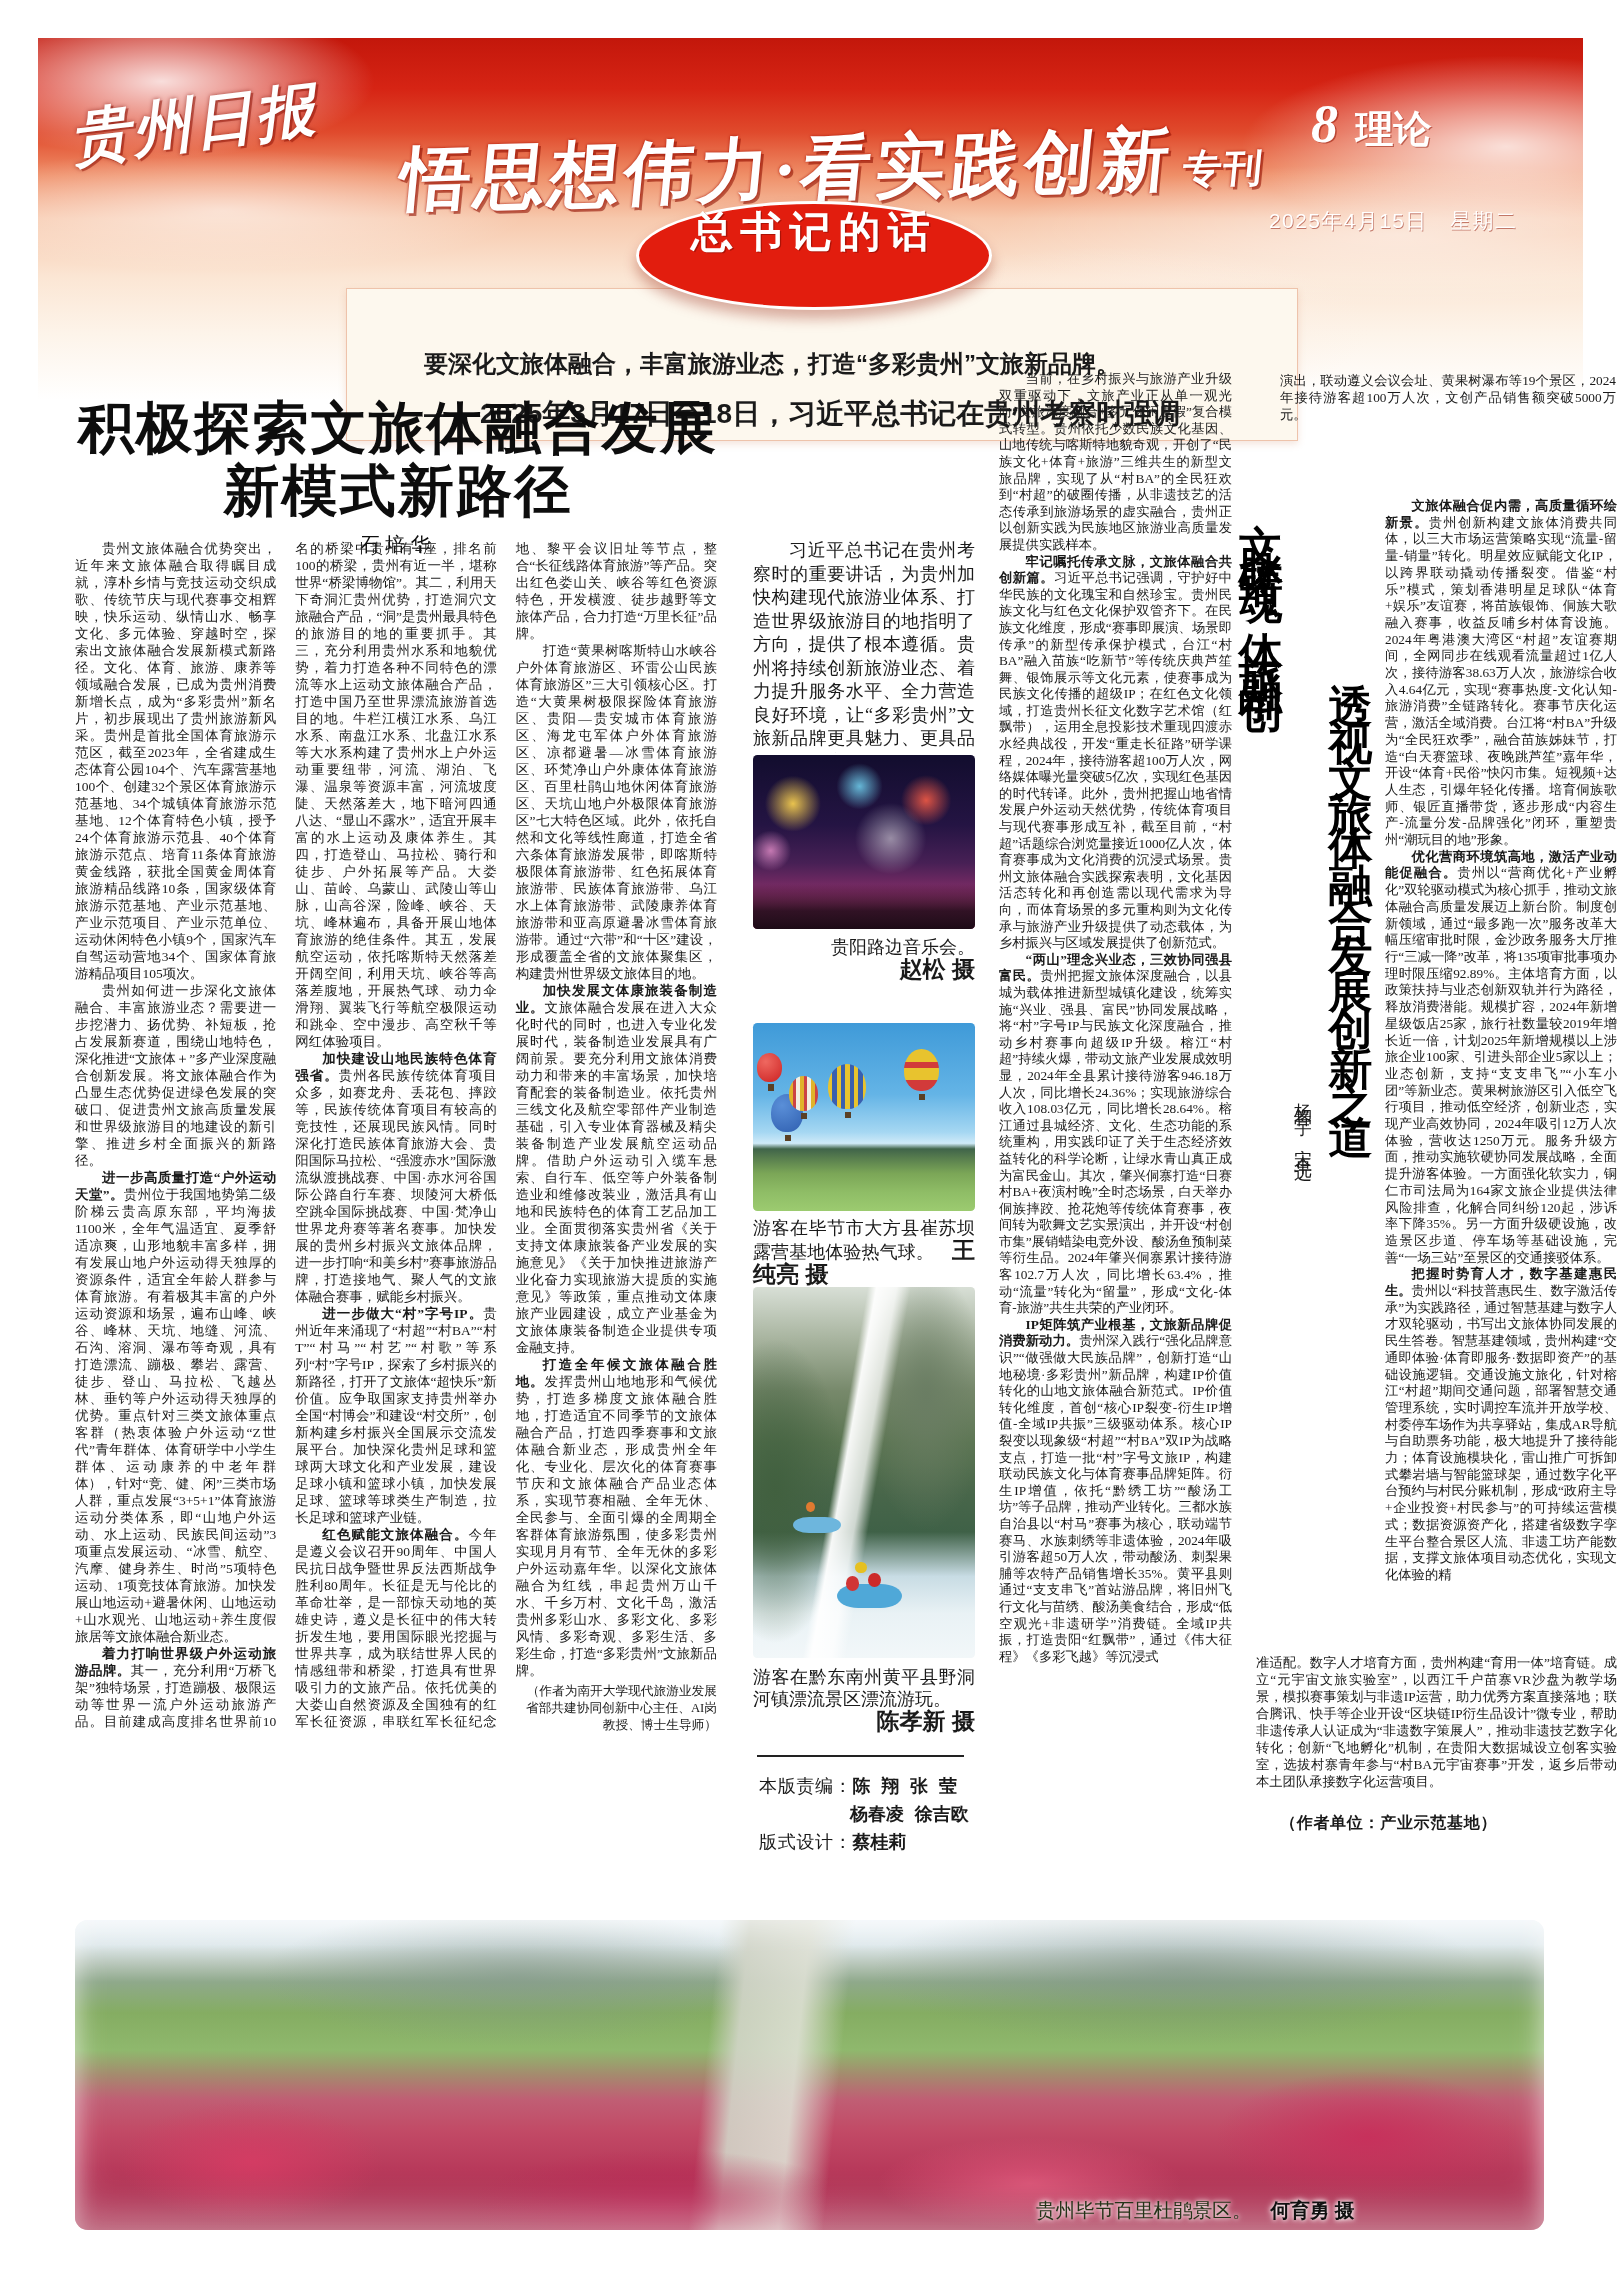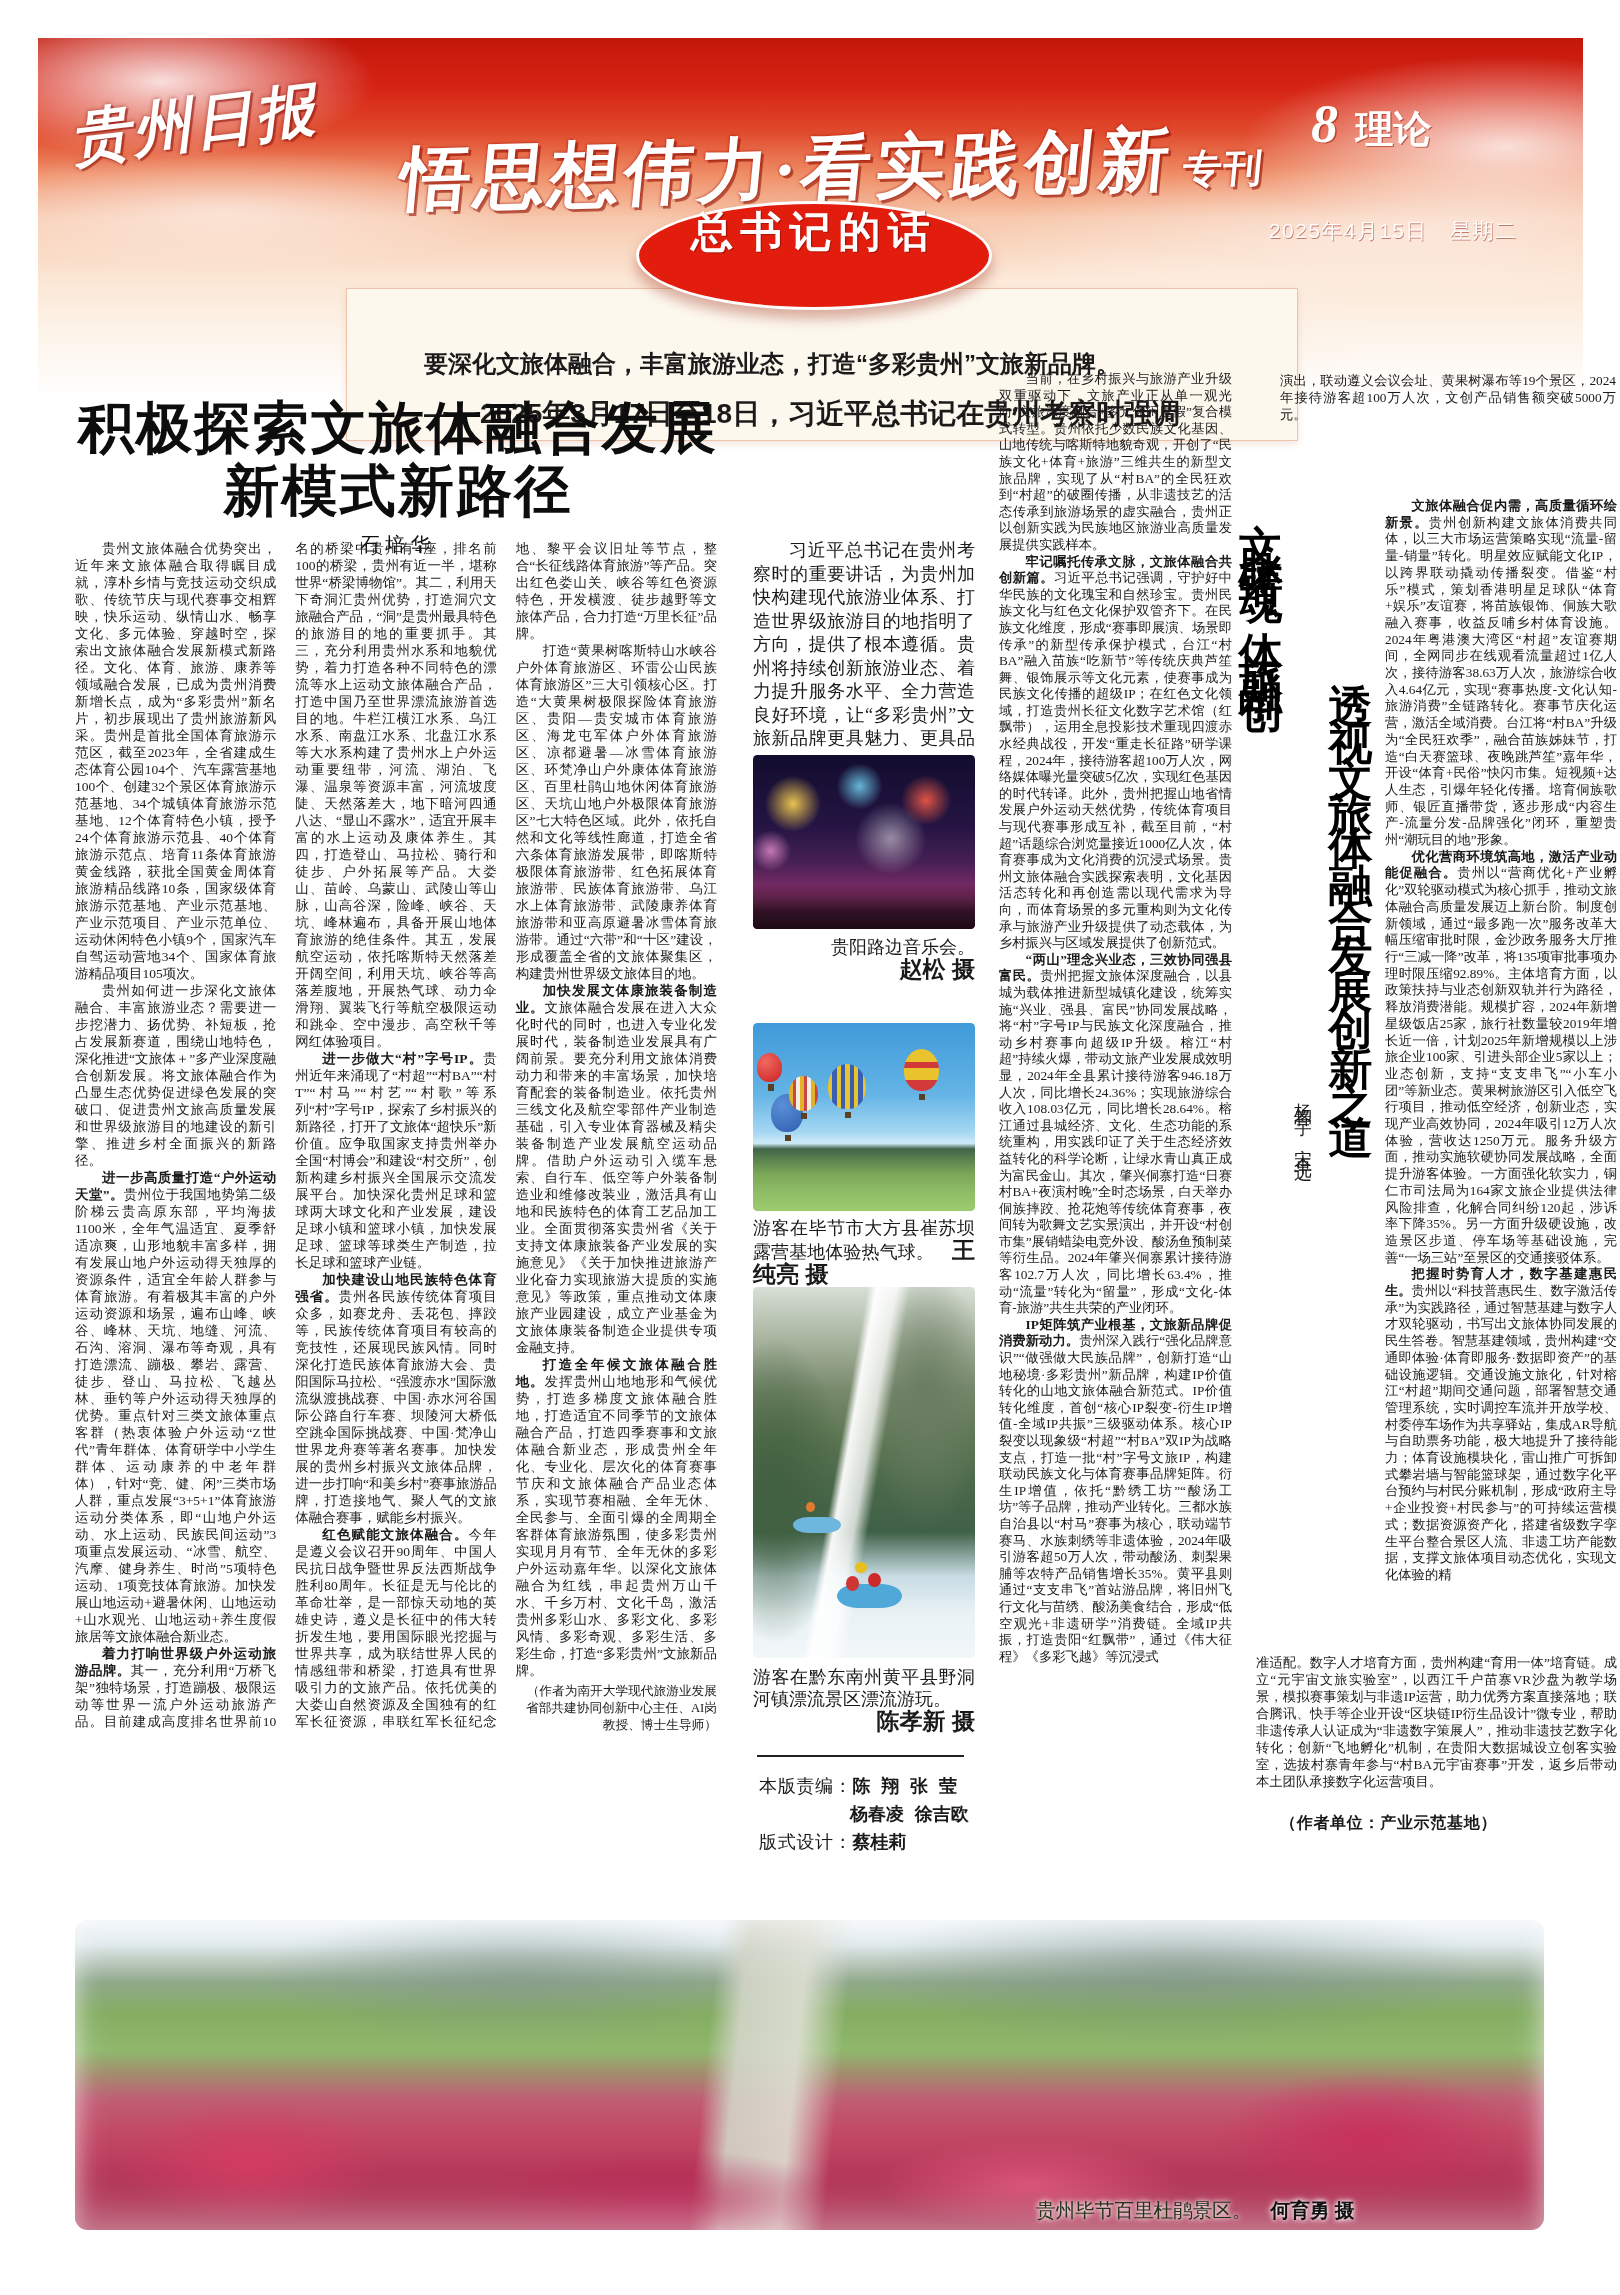--- a/index.html
+++ b/index.html
@@ -22,21 +22,21 @@
        color:#fff;transform:rotate(-7deg);letter-spacing:2.9px;
        text-shadow:0 0 4.3px rgba(120,10,0,.6),2.2px 2.2px 0 rgba(150,20,5,.5);}
   .masthead-banner{position:absolute;left:402px;top:122px;white-space:nowrap;color:#fff;
        font-weight:bold;transform:skewX(-7deg) rotate(-1.5deg);
        text-shadow:0 0 2.9px #a81000,2.9px 2.9px 0 rgba(140,15,0,.55);}
   .masthead-banner .big{font-size:70px;letter-spacing:4.3px;}
   .masthead-banner .small{font-size:39px;margin-left:10px;letter-spacing:1.4px;}
   .page-info{position:absolute;left:1311px;top:93px;color:#fff;white-space:nowrap;}
   .page-info .num{font-size:54px;font-style:italic;font-weight:bold;text-shadow:1.4px 1.4px 0 rgba(140,15,0,.5);}
   .page-info .sec{font-size:38px;font-weight:bold;margin-left:14.5px;text-shadow:1.4px 1.4px 0 rgba(140,15,0,.5);}
-  .date-line{position:absolute;left:1269px;top:217px;font-size:21px;color:#fff;letter-spacing:1.4px;
+  .date-line{position:absolute;left:1269px;top:207px;font-size:21px;color:#fff;letter-spacing:1.4px;
        font-family:"Liberation Sans","DejaVu Sans",sans-serif;text-shadow:0.7px 0.7px 0 rgba(140,15,0,.5);}
   
   .quote-box{position:absolute;left:346px;top:288px;width:950px;height:151px;background:#fdf8ee;
        border:1.4px solid #eec3ab;box-shadow:0 2.9px 7.2px rgba(200,120,80,.2);}
   .quote-badge{position:absolute;left:636px;top:201px;width:350px;height:103px;background:#e21d0e;
        border:3.6px solid #fff;border-radius:50%;display:flex;align-items:flex-start;justify-content:center;
        box-shadow:0 8.7px 13px rgba(150,30,10,.35);z-index:3;}
   .quote-badge span{font-size:42px;font-weight:bold;color:#fff;letter-spacing:7.2px;
        font-family:"Liberation Sans","DejaVu Sans",sans-serif;text-shadow:1.4px 1.4px 0 rgba(120,10,0,.5);}
   .quote-text{position:absolute;left:424px;top:348px;width:811px;font-size:24px;font-weight:bold;
@@ -148,22 +148,22 @@
     <div class="l1">积极探索文旅体融合发展</div>
     <div class="l2">新模式新路径</div>
     <div class="a1-byline">石培华</div>
   </div>
 
   <div class="a1-cols flow">
       <p>贵州文旅体融合优势突出，近年来文旅体融合取得瞩目成就，淳朴乡情与竞技运动交织成歌、传统节庆与现代赛事交相辉映，快乐运动、纵情山水、畅享文化、多元体验、穿越时空，探索出文旅体融合发展新模式新路径。文化、体育、旅游、康养等领域融合发展，已成为贵州消费新增长点，成为“多彩贵州”新名片，初步展现出了贵州旅游新风采。贵州是首批全国体育旅游示范区，截至2023年，全省建成生态体育公园104个、汽车露营基地100个、创建32个景区体育旅游示范基地、34个城镇体育旅游示范基地、12个体育特色小镇，授予24个体育旅游示范县、40个体育旅游示范点、培育11条体育旅游黄金线路，获批全国黄金周体育旅游精品线路10条，国家级体育旅游示范基地、产业示范基地、产业示范项目、产业示范单位、运动休闲特色小镇9个，国家汽车自驾运动营地34个、国家体育旅游精品项目105项次。</p>
       <p>贵州如何进一步深化文旅体融合、丰富旅游业态？需要进一步挖潜力、扬优势、补短板，抢占发展新赛道，围绕山地特色，深化推进“文旅体＋”多产业深度融合创新发展。将文旅体融合作为凸显生态优势促进绿色发展的突破口、促进贵州文旅高质量发展和世界级旅游目的地建设的新引擎、推进乡村全面振兴的新路径。</p>
       <p><b class="lead">进一步高质量打造“户外运动天堂”。</b>贵州位于我国地势第二级阶梯云贵高原东部，平均海拔1100米，全年气温适宜、夏季舒适凉爽，山形地貌丰富多样，拥有发展山地户外运动得天独厚的资源条件，适宜全年龄人群参与体育旅游。有着极其丰富的户外运动资源和场景，遍布山峰、峡谷、峰林、天坑、地缝、河流、石沟、溶洞、瀑布等奇观，具有打造漂流、蹦极、攀岩、露营、徒步、登山、马拉松、飞越丛林、垂钓等户外运动得天独厚的优势。重点针对三类文旅体重点客群（热衷体验户外运动“Z世代”青年群体、体育研学中小学生群体、运动康养的中老年群体），针对“竞、健、闲”三类市场人群，重点发展“3+5+1”体育旅游运动分类体系，即“山地户外运动、水上运动、民族民间运动”3项重点发展运动、“冰雪、航空、汽摩、健身养生、时尚”5项特色运动、1项竞技体育旅游。加快发展山地运动+避暑休闲、山地运动+山水观光、山地运动+养生度假旅居等文旅体融合新业态。</p>
       <p><b class="lead">着力打响世界级户外运动旅游品牌。</b>其一，充分利用“万桥飞架”独特场景，打造蹦极、极限运动等世界一流户外运动旅游产品。目前建成高度排名世界前10名的桥梁中贵州有4座，排名前100的桥梁，贵州有近一半，堪称世界“桥梁博物馆”。其二，利用天下奇洞汇贵州优势，打造洞穴文旅融合产品，“洞”是贵州最具特色的旅游目的地的重要抓手。其三，充分利用贵州水系和地貌优势，着力打造各种不同特色的漂流等水上运动文旅体融合产品，打造中国乃至世界漂流旅游首选目的地。牛栏江横江水系、乌江水系、南盘江水系、北盘江水系等大水系构建了贵州水上户外运动重要纽带，河流、湖泊、飞瀑、温泉等资源丰富，河流坡度陡、天然落差大，地下暗河四通八达、“显山不露水”，适宜开展丰富的水上运动及康体养生。其四，打造登山、马拉松、骑行和徒步、户外拓展等产品。大娄山、苗岭、乌蒙山、武陵山等山脉，山高谷深，险峰、峡谷、天坑、峰林遍布，具备开展山地体育旅游的绝佳条件。其五，发展航空运动，依托喀斯特天然落差开阔空间，利用天坑、峡谷等高落差腹地，开展热气球、动力伞滑翔、翼装飞行等航空极限运动和跳伞、空中漫步、高空秋千等网红体验项目。</p>
+      <p><b class="lead">加快建设山地民族特色体育强省。</b>贵州各民族传统体育项目众多，如赛龙舟、丢花包、摔跤等，民族传统体育项目有较高的竞技性，还展现民族风情。同时深化打造民族体育旅游大会、贵阳国际马拉松、“强渡赤水”国际激流纵渡挑战赛、中国·赤水河谷国际公路自行车赛、坝陵河大桥低空跳伞国际挑战赛、中国·梵净山世界龙舟赛等著名赛事。加快发展的贵州乡村振兴文旅体品牌，进一步打响“和美乡村”赛事旅游品牌，打造接地气、聚人气的文旅体融合赛事，赋能乡村振兴。</p>
       <p><b class="lead">进一步做大“村”字号IP。</b>贵州近年来涌现了“村超”“村BA”“村T”“村马”“村艺”“村歌”等系列“村”字号IP，探索了乡村振兴的新路径，打开了文旅体“超快乐”新价值。应争取国家支持贵州举办全国“村博会”和建设“村交所”，创新构建乡村振兴全国展示交流发展平台。加快深化贵州足球和篮球两大球文化和产业发展，建设足球小镇和篮球小镇，加快发展足球、篮球等球类生产制造，拉长足球和篮球产业链。</p>
-      <p><b class="lead">加快建设山地民族特色体育强省。</b>贵州各民族传统体育项目众多，如赛龙舟、丢花包、摔跤等，民族传统体育项目有较高的竞技性，还展现民族风情。同时深化打造民族体育旅游大会、贵阳国际马拉松、“强渡赤水”国际激流纵渡挑战赛、中国·赤水河谷国际公路自行车赛、坝陵河大桥低空跳伞国际挑战赛、中国·梵净山世界龙舟赛等著名赛事。加快发展的贵州乡村振兴文旅体品牌，进一步打响“和美乡村”赛事旅游品牌，打造接地气、聚人气的文旅体融合赛事，赋能乡村振兴。</p>
       <p><b class="lead">红色赋能文旅体融合。</b>今年是遵义会议召开90周年、中国人民抗日战争暨世界反法西斯战争胜利80周年。长征是无与伦比的革命壮举，是一部惊天动地的英雄史诗，遵义是长征中的伟大转折发生地，要用国际眼光挖掘与世界共享，成为联结世界人民的情感纽带和桥梁，打造具有世界吸引力的文旅产品。依托优美的大娄山自然资源及全国独有的红军长征资源，串联红军长征纪念地、黎平会议旧址等节点，整合“长征线路体育旅游”等产品。突出红色娄山关、峡谷等红色资源特色，开发横渡、徒步越野等文旅体产品，合力打造“万里长征”品牌。</p>
       <p>打造“黄果树喀斯特山水峡谷户外体育旅游区、环雷公山民族体育旅游区”三大引领核心区。打造“大黄果树极限探险体育旅游区、贵阳—贵安城市体育旅游区、海龙屯军体户外体育旅游区、凉都避暑—冰雪体育旅游区、环梵净山户外康体体育旅游区、百里杜鹃山地休闲体育旅游区、天坑山地户外极限体育旅游区”七大特色区域。此外，依托自然和文化等线性廊道，打造全省六条体育旅游发展带，即喀斯特极限体育旅游带、红色拓展体育旅游带、民族体育旅游带、乌江水上体育旅游带、武陵康养体育旅游带和亚高原避暑冰雪体育旅游带。通过“六带”和“十区”建设，形成覆盖全省的文旅体聚集区，构建贵州世界级文旅体目的地。</p>
       <p><b class="lead">加快发展文体康旅装备制造业。</b>文旅体融合发展在进入大众化时代的同时，也进入专业化发展时代，装备制造业发展具有广阔前景。要充分利用文旅体消费动力和带来的丰富场景，加快培育配套的装备制造业。依托贵州三线文化及航空零部件产业制造基础，引入专业体育器械及精尖装备制造产业发展航空运动品牌。借助户外运动引入缆车悬索、自行车、低空等户外装备制造业和维修改装业，激活具有山地和民族特色的体育工艺品加工业。全面贯彻落实贵州省《关于支持文体康旅装备产业发展的实施意见》《关于加快推进旅游产业化奋力实现旅游大提质的实施意见》等政策，重点推动文体康旅产业园建设，成立产业基金为文旅体康装备制造企业提供专项金融支持。</p>
       <p><b class="lead">打造全年候文旅体融合胜地。</b>发挥贵州山地地形和气候优势，打造多梯度文旅体融合胜地，打造适宜不同季节的文旅体融合产品，打造四季赛事和文旅体融合新业态，形成贵州全年化、专业化、层次化的体育赛事节庆和文旅体融合产品业态体系，实现节赛相融、全年无休、全民参与、全面引爆的全周期全客群体育旅游氛围，使多彩贵州实现月月有节、全年无休的多彩户外运动嘉年华。以深化文旅体融合为红线，串起贵州万山千水、千乡万村、文化千岛，激活贵州多彩山水、多彩文化、多彩风情、多彩奇观、多彩生活、多彩生命，打造“多彩贵州”文旅新品牌。</p>
       <p class="note">（作者为南开大学现代旅游业发展省部共建协同创新中心主任、AI岗教授、博士生导师）</p>
     </div>
 
   <div class="mid-kicker">
       <p>习近平总书记在贵州考察时的重要讲话，为贵州加快构建现代旅游业体系、打造世界级旅游目的地指明了方向，提供了根本遵循。贵州将持续创新旅游业态、着力提升服务水平、全力营造良好环境，让“多彩贵州”文旅新品牌更具魅力、更具品质、更具商机，让更多人共享文旅体融合发展新机遇。</p>
     </div>

